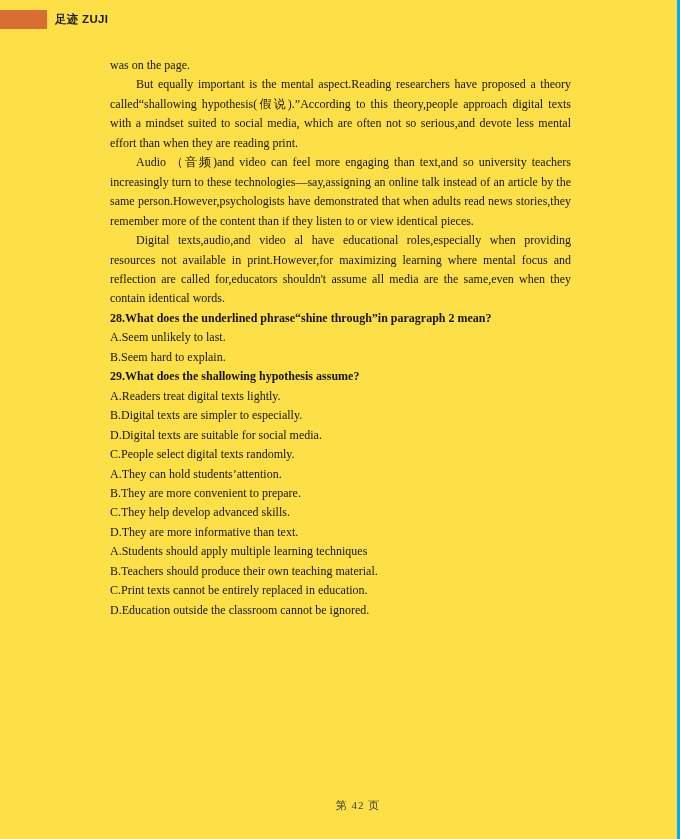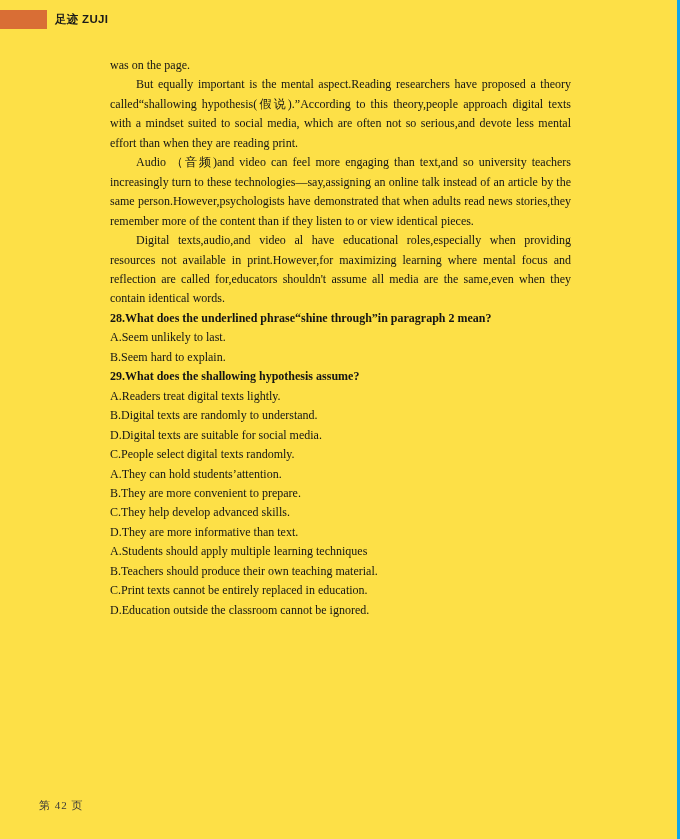--- a/index.html
+++ b/index.html
@@ -41,21 +41,21 @@
   p.para { margin: 0; }
   p.para.indent { text-indent: 26px; }
   .question {
     font-weight: bold;
     white-space: nowrap;
   }
   .option { }
   .footer {
     position: absolute; top: 798px; left: 0;
     width: 100%;
-    text-align: left;
+    text-align: center;
     font-size: 11px;
     color: #3a3a3a;
     letter-spacing: 1px;
     padding-left: 39px;
   }
 </style>
 </head>
 <body>
 
 <div class="page">
@@ -72,21 +72,21 @@
 
     <div>
       <div class="question">28.What does the underlined phrase“shine through”in paragraph 2 mean?</div>
       <div class="option">A.Seem unlikely to last.</div>
       <div class="option">B.Seem hard to explain.</div>
     </div>
 
     <div>
       <div class="question">29.What does the shallowing hypothesis assume?</div>
       <div class="option">A.Readers treat digital texts lightly.</div>
-      <div class="option">B.Digital texts are randomly to understand.</div>
+      <div class="option">B.Digital texts are simpler to especially.</div>
       <div class="option">D.Digital texts are suitable for social media.</div>
       <div class="option">C.People select digital texts randomly.</div>
     </div>
 
     <div>
       <div class="option">A.They can hold students’attention.</div>
       <div class="option">B.They are more convenient to prepare.</div>
       <div class="option">C.They help develop advanced skills.</div>
       <div class="option">D.They are more informative than text.</div>
     </div>

